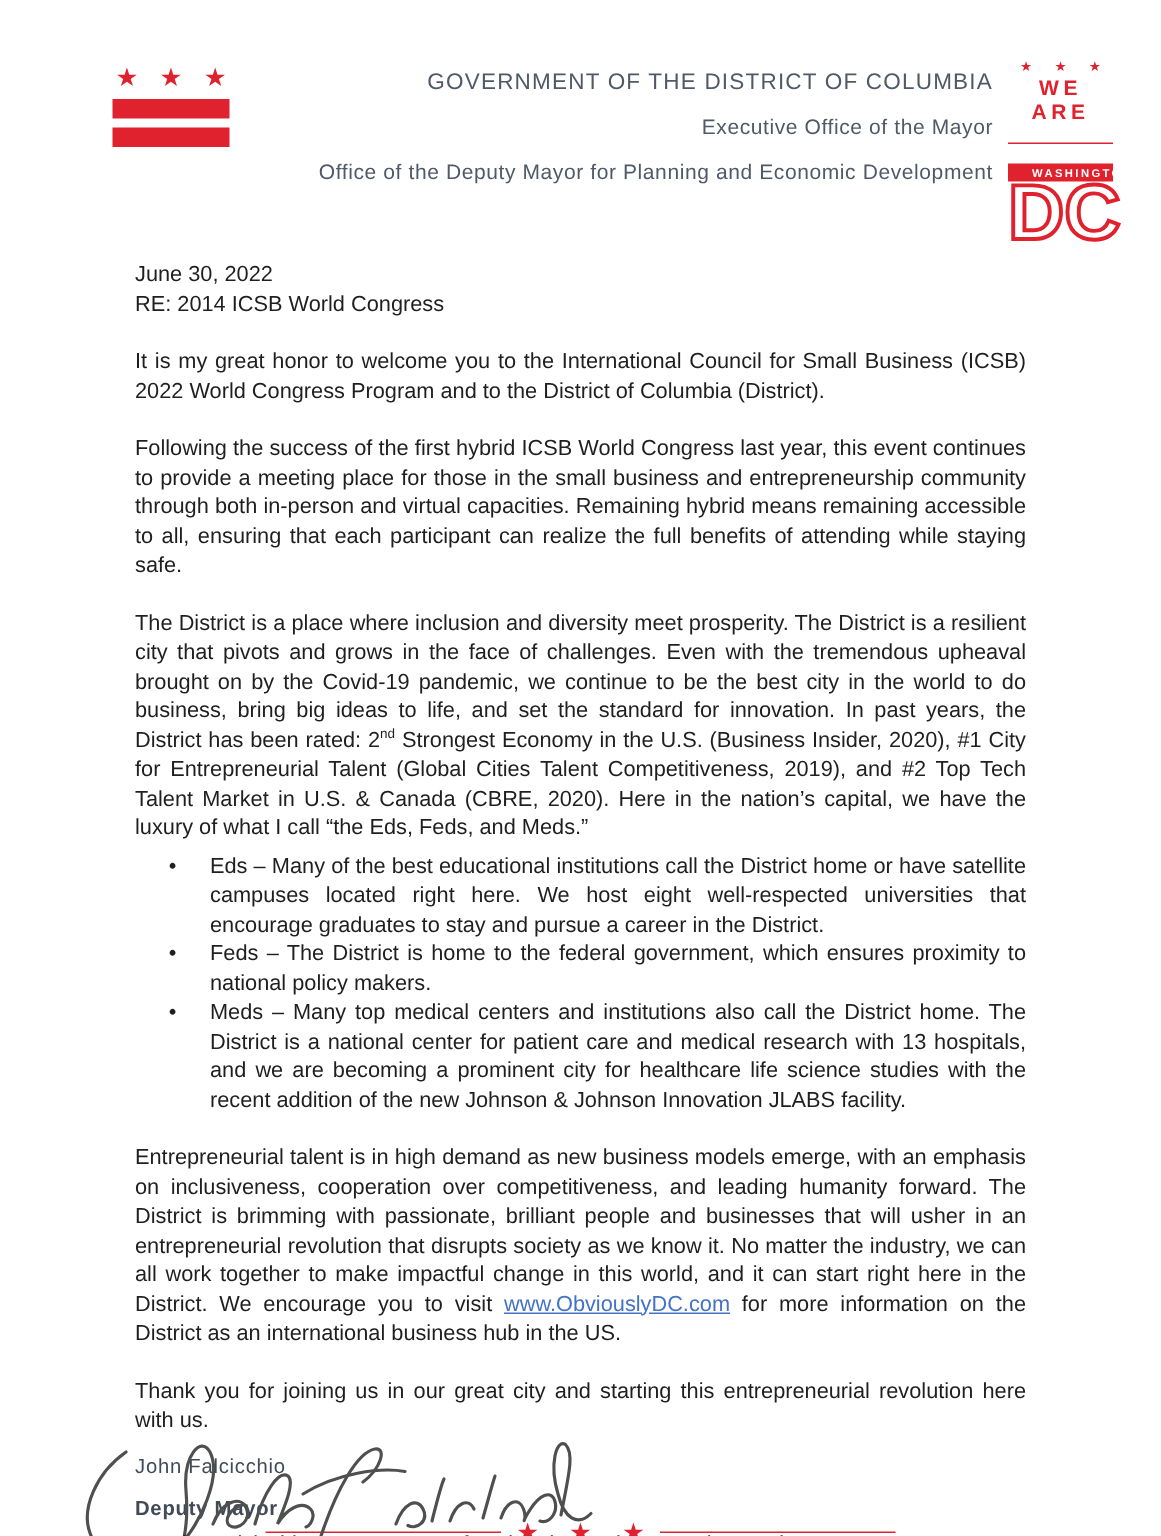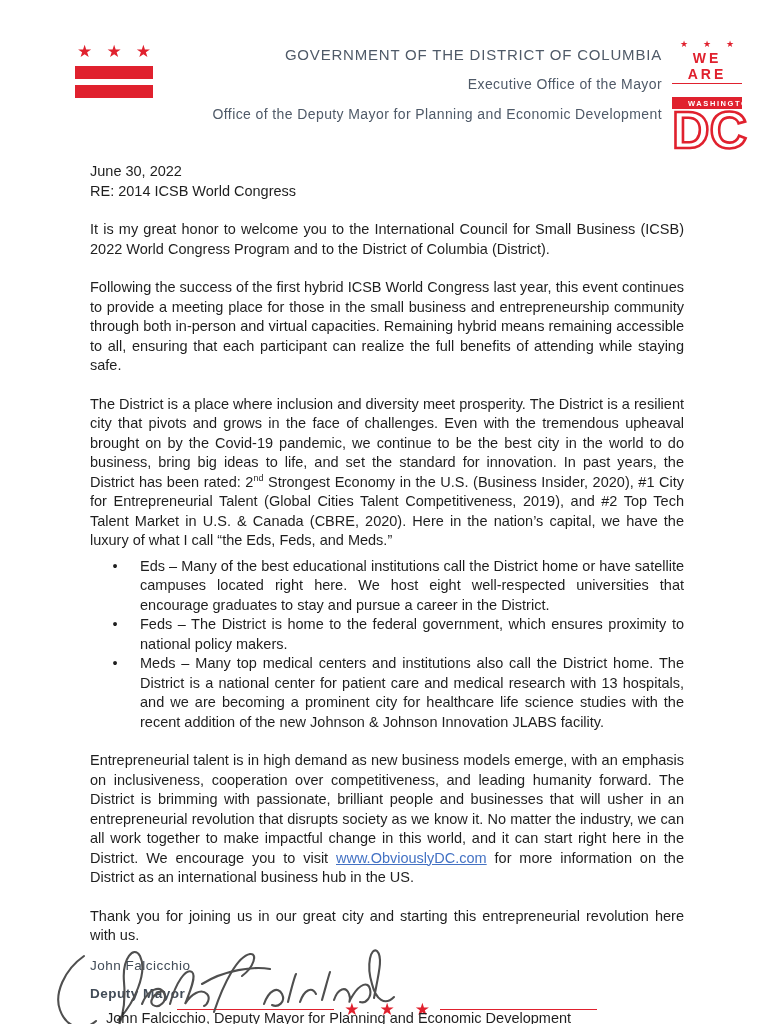--- a/index.html
+++ b/index.html
@@ -25,21 +25,21 @@
   .flag-bar{height:13px;background:var(--red);margin-top:6px;}
   .hdr-text{flex:1;text-align:right;padding:6px 10px 0 10px;color:var(--hdr);}
   .hdr-l1{font-size:15px;letter-spacing:.8px;margin:0 0 13px 0;}
   .hdr-l2{font-size:14px;letter-spacing:.4px;margin:0 0 14px 0;}
   .hdr-l3{font-size:14px;letter-spacing:.4px;margin:0;}
   
   .dclogo{width:70px;flex:0 0 70px;text-align:center;color:var(--red);}
   .dclogo-stars{display:flex;justify-content:space-between;padding:0 8px;}
   .dclogo-stars .st{font-size:9px;line-height:9px;color:var(--red);}
   .dclogo-weare{font-size:14px;font-weight:bold;letter-spacing:3px;
-                border-bottom:1.5px solid var(--red);padding-bottom:1px;margin-top:1px;}
+                border-bottom:1.5px solid var(--red);padding-bottom:13px;margin-top:1px;}
   .dclogo-washbar{background:var(--red);color:#fff;font-size:7.5px;font-weight:bold;
                   letter-spacing:1.6px;padding:2px 0 1px 16px;margin-top:13px;}
   .dclogo-dc{font-size:52px;font-weight:800;line-height:40px;letter-spacing:0px;
              color:#fff;-webkit-text-stroke:2.6px var(--red);margin-top:1px;}
   @supports not (-webkit-text-stroke: 1px red){.dclogo-dc{color:var(--red);}}
   
   .dateblock{margin-top:12px;font-size:14.5px;line-height:19.5px;}
   .bodytext p{font-size:14.5px;line-height:19.5px;text-align:justify;margin:19px 0 0 0;}
   sup{font-size:9px;line-height:0;}
   a.link{color:var(--link);text-decoration:underline;cursor:pointer;}

